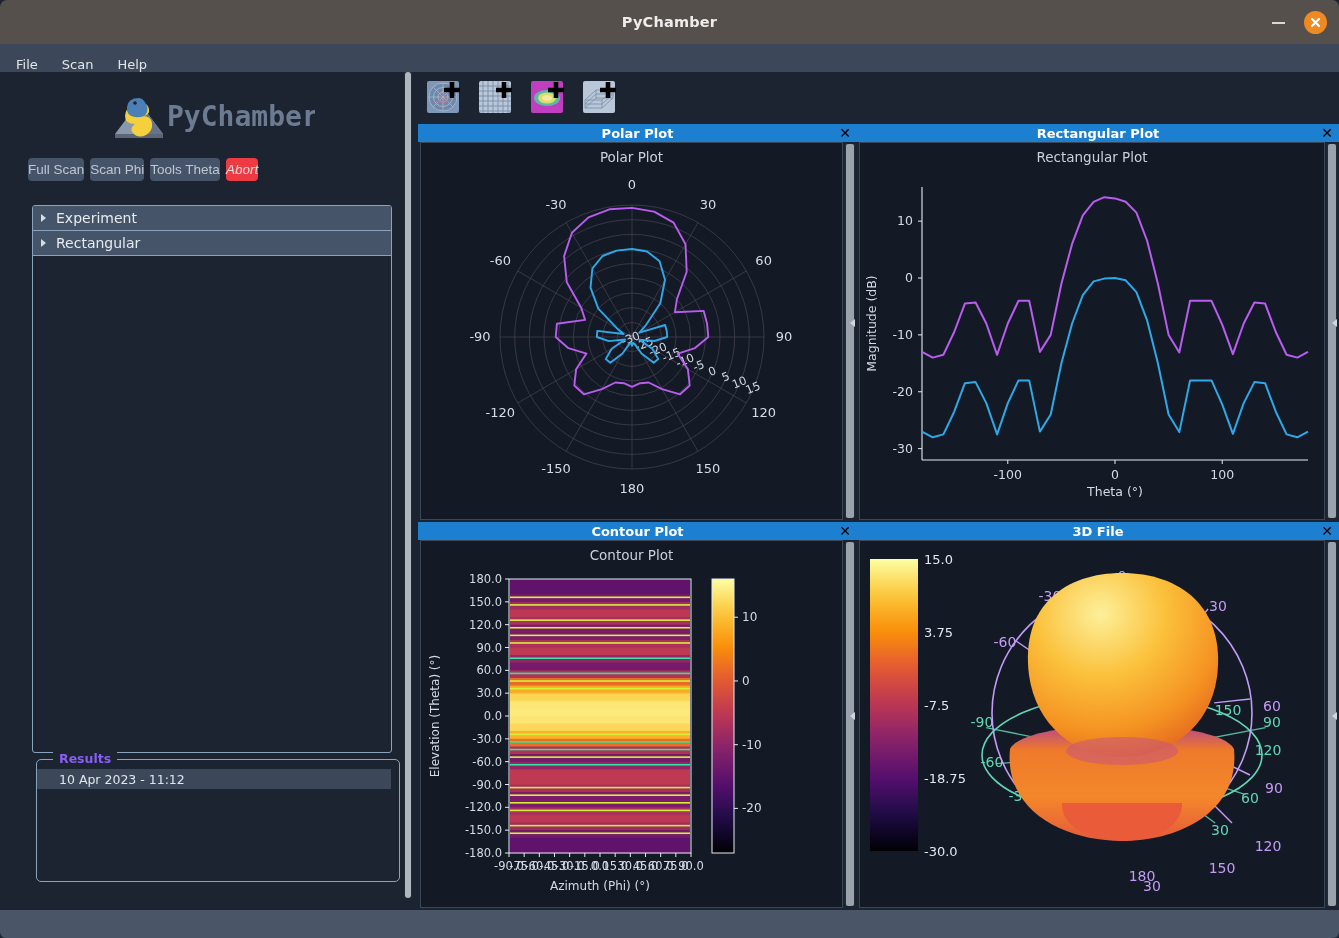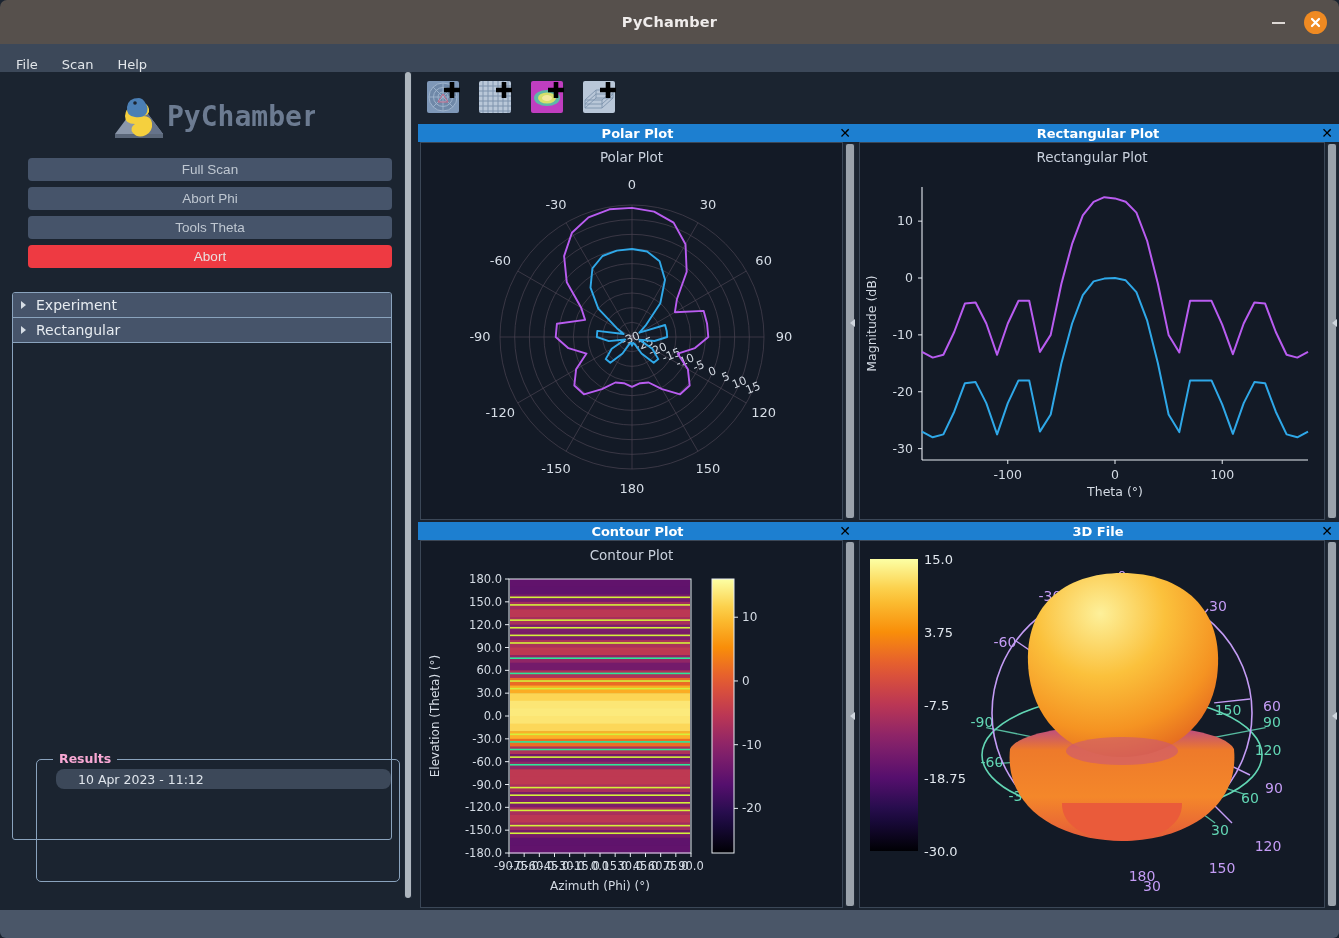--- a/index.html
+++ b/index.html
@@ -42,52 +42,52 @@
   .body-area { position:absolute; left:0; top:72px; width:1339px; height:838px; background:#1b2430; }
 
   
   .leftdock {
     position:absolute; left:8px; top:0; width:404px; height:838px;
     background:#1b2430; overflow:hidden;
   }
   .logo-wrap { height:70px; display:flex; align-items:center; justify-content:center; padding-top:10px;}
   .logo-svg { display:block; }
 
-  .scanbtns { margin:16px 20px 0 20px; display:flex; flex-direction:column; gap:6px; }
+  .scanbtns { margin:16px 20px 0 20px; display:flex; flex-direction:row; gap:6px; }
   .btn {
     height:23px; border-radius:4px; background:#46546a;
     color:#bfc7d1; font-size:13.5px; display:flex; align-items:center; justify-content:center;
     cursor:pointer; border:none;
   }
-  .btn.abort { background:#ee3a42; color:#e9dede; }
+  .btn.abort { background:#ee3a42; color:#e9dede;font-style:italic; }
 
   .collapsers {
-    margin:24px 20px 0 4px; border:1px solid #8aa3bd; border-radius:3px; overflow:hidden;
+    margin:24px 20px 0 24px; border:1px solid #8aa3bd; border-radius:3px; overflow:hidden;
     background:#1b2430; height:548px;
   }
   .collapse-row {
     height:25px; background:#46546a; display:flex; align-items:center; gap:10px;
     padding-left:8px; border-bottom:1px solid #8aa3bd; cursor:pointer;
   }
   .collapse-row .arrow {
     width:0;height:0;border-left:5px solid #d6dde5;border-top:4px solid transparent;border-bottom:4px solid transparent;
   }
   .collapse-row .lbl { color:#e6ebf0; font-size:14px; }
 
   .results-group {
     position:absolute; left:28px; bottom:28px; width:364px; height:123px;
     border:1px solid #8aa3bd; border-radius:5px;
   }
   .results-legend {
     position:absolute; left:16px; top:-9px; background:#1b2430; padding:0 6px;
-    color:#f9a8d4; font-size:12.5px; font-weight:bold;
+    color:#8b5cf6; font-size:12.5px; font-weight:bold;
   }
   .results-item {
-    margin:9px 8px 0 19px; height:20px; background:#3c4859; color:#dfe5ec;
-    font-size:12.5px; display:flex; align-items:center; padding-left:22px; cursor:pointer;border-radius:8px;
+    margin:9px 8px 0 0; height:20px; background:#3c4859; color:#dfe5ec;
+    font-size:12.5px; display:flex; align-items:center; padding-left:22px; cursor:pointer;
   }
 
   .left-scroll {
     position:absolute; right:0; top:0; width:8px; height:826px; background:#212b38;
   }
   .left-scroll .thumb { position:absolute; left:1px; top:0; width:6px; height:826px; background:#aeb6be; border-radius:3px;}
 
   
   .rightdock { position:absolute; left:418px; top:0; width:921px; height:605px; }
   .toolbar { height:52px; display:flex; align-items:center; gap:12px; padding-left:8px; }
@@ -169,21 +169,21 @@
           <circle cx="30" cy="19" r="1.8" fill="#1b2430"></circle>
 
           <g fill="#6c7b91" font-family="DejaVu Sans Mono, monospace" font-size="28" font-weight="bold" letter-spacing="0">
             <text x="62" y="42">PyChamber</text>
           </g>
         </svg>
       </div>
 
       <div class="scanbtns">
         <button class="btn">Full Scan</button>
-        <button class="btn">Abort Phi</button>
+        <button class="btn">Scan Phi</button>
         <button class="btn">Tools Theta</button>
         <button class="btn abort">Abort</button>
       </div>
 
       <div class="collapsers">
         <div class="collapse-row">
           <span class="arrow"></span>
           <span class="lbl">Experiment</span>
         </div>
         <div class="collapse-row">

